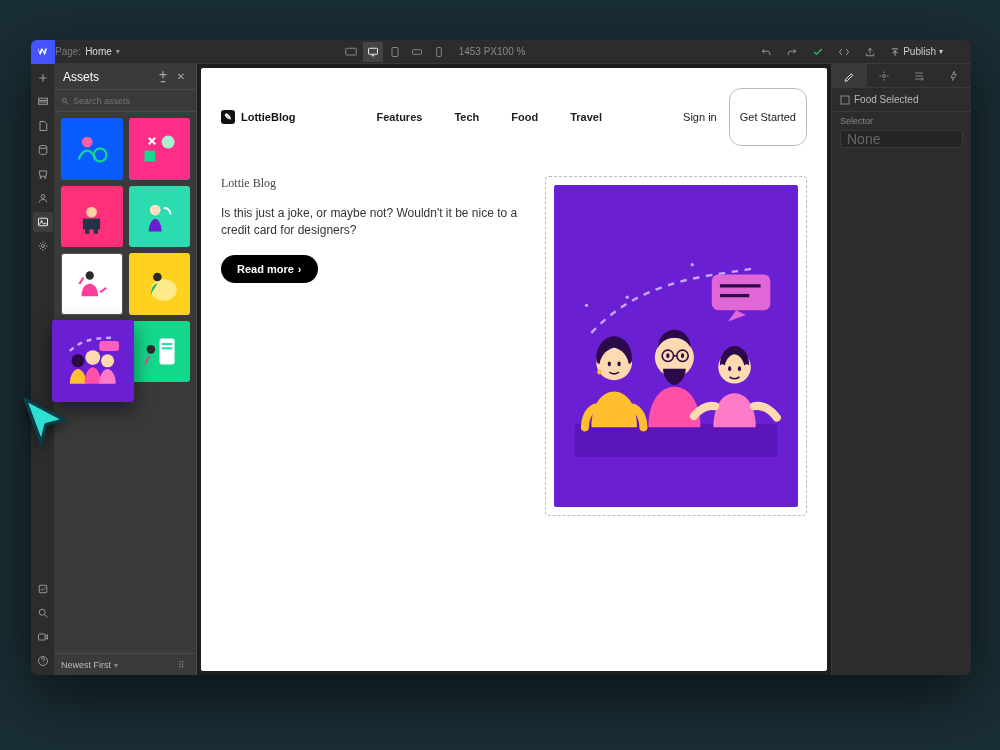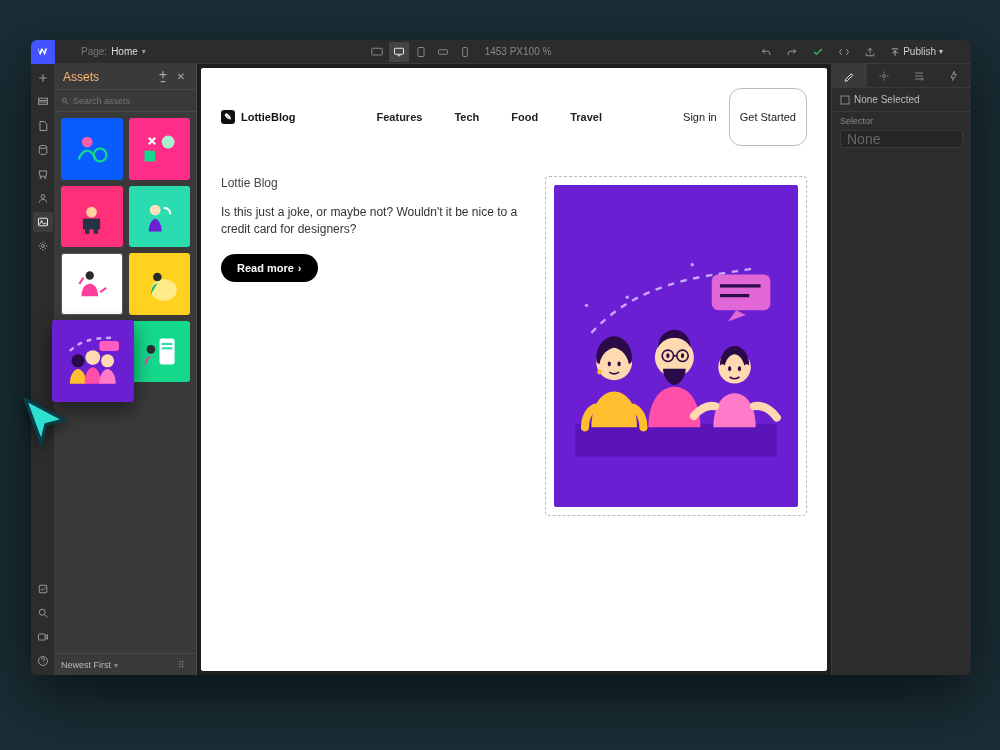--- a/index.html
+++ b/index.html
@@ -17,21 +17,21 @@
     box-shadow: 0 20px 60px rgba(0,0,0,0.6);
     display: flex; flex-direction: column;
     overflow: hidden;
   }
 
   
   .topbar { height: 24px; background: #2c2c2c; border-bottom: 1px solid #3a3a3a;
     display: flex; align-items: center; font-size: 10px; color: #9a9a9a; }
   .wf-logo { width: 24px; height: 24px; background: #4353ff; display:flex; align-items:center; justify-content:center;}
   .wf-logo svg { width: 14px; height: 14px; }
-  .page-info { padding: 0 26px; display:flex; gap:4px; align-items:center;}
+  .page-info { padding: 0 0; display:flex; gap:4px; align-items:center;}
   .page-info .label { color:#7a7a7a; }
   .page-info .val { color:#ddd; }
   .page-info .chev { font-size:8px; }
   .topbar-spacer { flex:1; }
   .bp-icons { display:flex; gap:2px; align-items:center; }
   .bp-icon { width:20px; height:20px; display:flex; align-items:center; justify-content:center; color:#888; cursor:pointer; }
   .bp-icon.active { background:#444; color:#eee; }
   .bp-icon svg { width:12px; height:12px; }
   .dims { color:#888; padding:0 10px; font-size:10px; display:flex; }
   .top-right { display:flex; align-items:center; gap:6px; padding-right:24px; }
@@ -48,21 +48,21 @@
     display:flex; flex-direction:column; align-items:center; padding:4px 0; gap:4px;}
   .rail-icon { width:20px; height:20px; color:#9a9a9a; display:flex; align-items:center; justify-content:center; cursor:pointer; border-radius:2px;}
   .rail-icon.active { background:#3d3d3d; color:#eee; }
   .rail-icon svg { width:12px; height:12px; }
   .rail-spacer { flex:1; }
 
   
   .assets-panel { width:142px; background:#3a3a3a; border-right:1px solid #4a4a4a;
     display:flex; flex-direction:column; color:#ddd; font-size:10px;}
   .assets-header { height:26px; display:flex; align-items:center; padding:0 8px; border-bottom:1px solid #4a4a4a;}
-  .assets-header .title { font-size:12px; color:#fdba74; flex:1;}
+  .assets-header .title { font-size:12px; color:#ffffff; flex:1;}
   .assets-header .hact { width:14px; height:14px; color:#aaa; cursor:pointer; display:flex; align-items:center; justify-content:center; margin-left:4px;}
   .assets-toolbar { height:22px; display:flex; align-items:center; padding:0 6px; border-bottom:1px solid #4a4a4a; gap:4px;}
   .assets-toolbar .filter { flex:1; color:#ccc; font-size:9px; cursor:pointer;}
   .assets-toolbar .ticon { width:16px; height:16px; background:#2c2c2c; border-radius:2px; display:flex; align-items:center; justify-content:center; color:#bbb; cursor:pointer;}
   .search-row { height:22px; display:flex; align-items:center; padding:0 6px; gap:4px; border-bottom:1px solid #4a4a4a;}
   .search-row .sicon { width:10px; height:10px; color:#888;}
   .search-row input { flex:1; background:transparent; border:none; outline:none; color:#ccc; font-size:9px;}
   .asset-grid { flex:1; padding:6px; display:grid; grid-template-columns: 1fr 1fr; gap:6px; align-content:start; overflow:hidden;}
   .asset-thumb { aspect-ratio:1; border-radius:3px; position:relative; cursor:grab;
     display:flex; align-items:center; justify-content:center;}
@@ -75,21 +75,21 @@
   .canvas-wrap { flex:1; background:#1e1e1e; padding:4px; display:flex; min-width:0;}
   .canvas { flex:1; background:#fff; border-radius:2px; padding:20px; position:relative; overflow:hidden;}
   .site-nav { display:flex; align-items:center; justify-content:space-between; font-size:11px;}
   .site-nav .logo { display:flex; align-items:center; gap:6px; font-weight:700; color:#111;}
   .site-nav .logo .mark { width:14px; height:14px; background:#111; border-radius:3px; display:flex; align-items:center; justify-content:center; color:#fff; font-size:9px;}
   .site-nav .links { display:flex; gap:32px; color:#222; font-weight:600;}
   .site-nav .auth { display:flex; align-items:center; gap:12px; color:#222;}
   .site-nav .get-started { border:1px solid #bbb; border-radius:12px; padding:22px 10px; font-weight:400;}
   .hero { display:flex; gap:24px; margin-top:30px;}
   .hero-left { flex:0 0 300px; }
-  .kicker { font-size:12px; color:#444; margin-bottom:4px;}
+  .kicker { font-size:12px; color:#444; margin-bottom:4px;font-family:Liberation Serif, serif;}
   .hero-title { font-size:42px; font-weight:800; line-height:1.05; color:#000; letter-spacing:-1px;}
   .hero-sub { font-size:12px; color:#333; margin-top:14px; line-height:1.4;}
   .read-more { display:inline-flex; align-items:center; gap:4px; background:#000; color:#fff; font-size:11px; font-weight:600; padding:8px 16px; border-radius:18px; margin-top:16px;}
   .hero-right { flex:1; }
   .dropzone { border:1px dashed #bbb; border-radius:4px; height:340px; padding:8px; }
   .illus { width:100%; height:100%; background:#6b1fd2; border-radius:2px; display:flex; align-items:center; justify-content:center; }
   .illus svg { width:100%; height:100%; }
 
   
   .right-panel { width:140px; background:#2c2c2c; color:#bbb; font-size:10px; display:flex; flex-direction:column; border-left:1px solid #3a3a3a;}
@@ -470,21 +470,21 @@
         <div class="rp-tab">
             <svg viewBox="0 0 16 16" fill="none" stroke="currentColor" stroke-width="1.3">
               <path d="M8 2l-4 8h3l-1 4 5-8H8l1-4z"></path>
             </svg>
           </div>
       </div>
       <div class="rp-row">
         <svg width="10" height="10" viewBox="0 0 10 10" fill="none" stroke="#888">
             <rect x="1" y="1" width="8" height="8"></rect>
           </svg>
-        <span>None Selected</span>
+        <span>Food Selected</span>
       </div>
       <div class="rp-sel-label">Selector</div>
       <div class="rp-sel-box">None</div>
     </div>
 
   </div>
 </div>
 
 <div class="drag-thumb">
   <svg viewBox="0 0 40 40">

